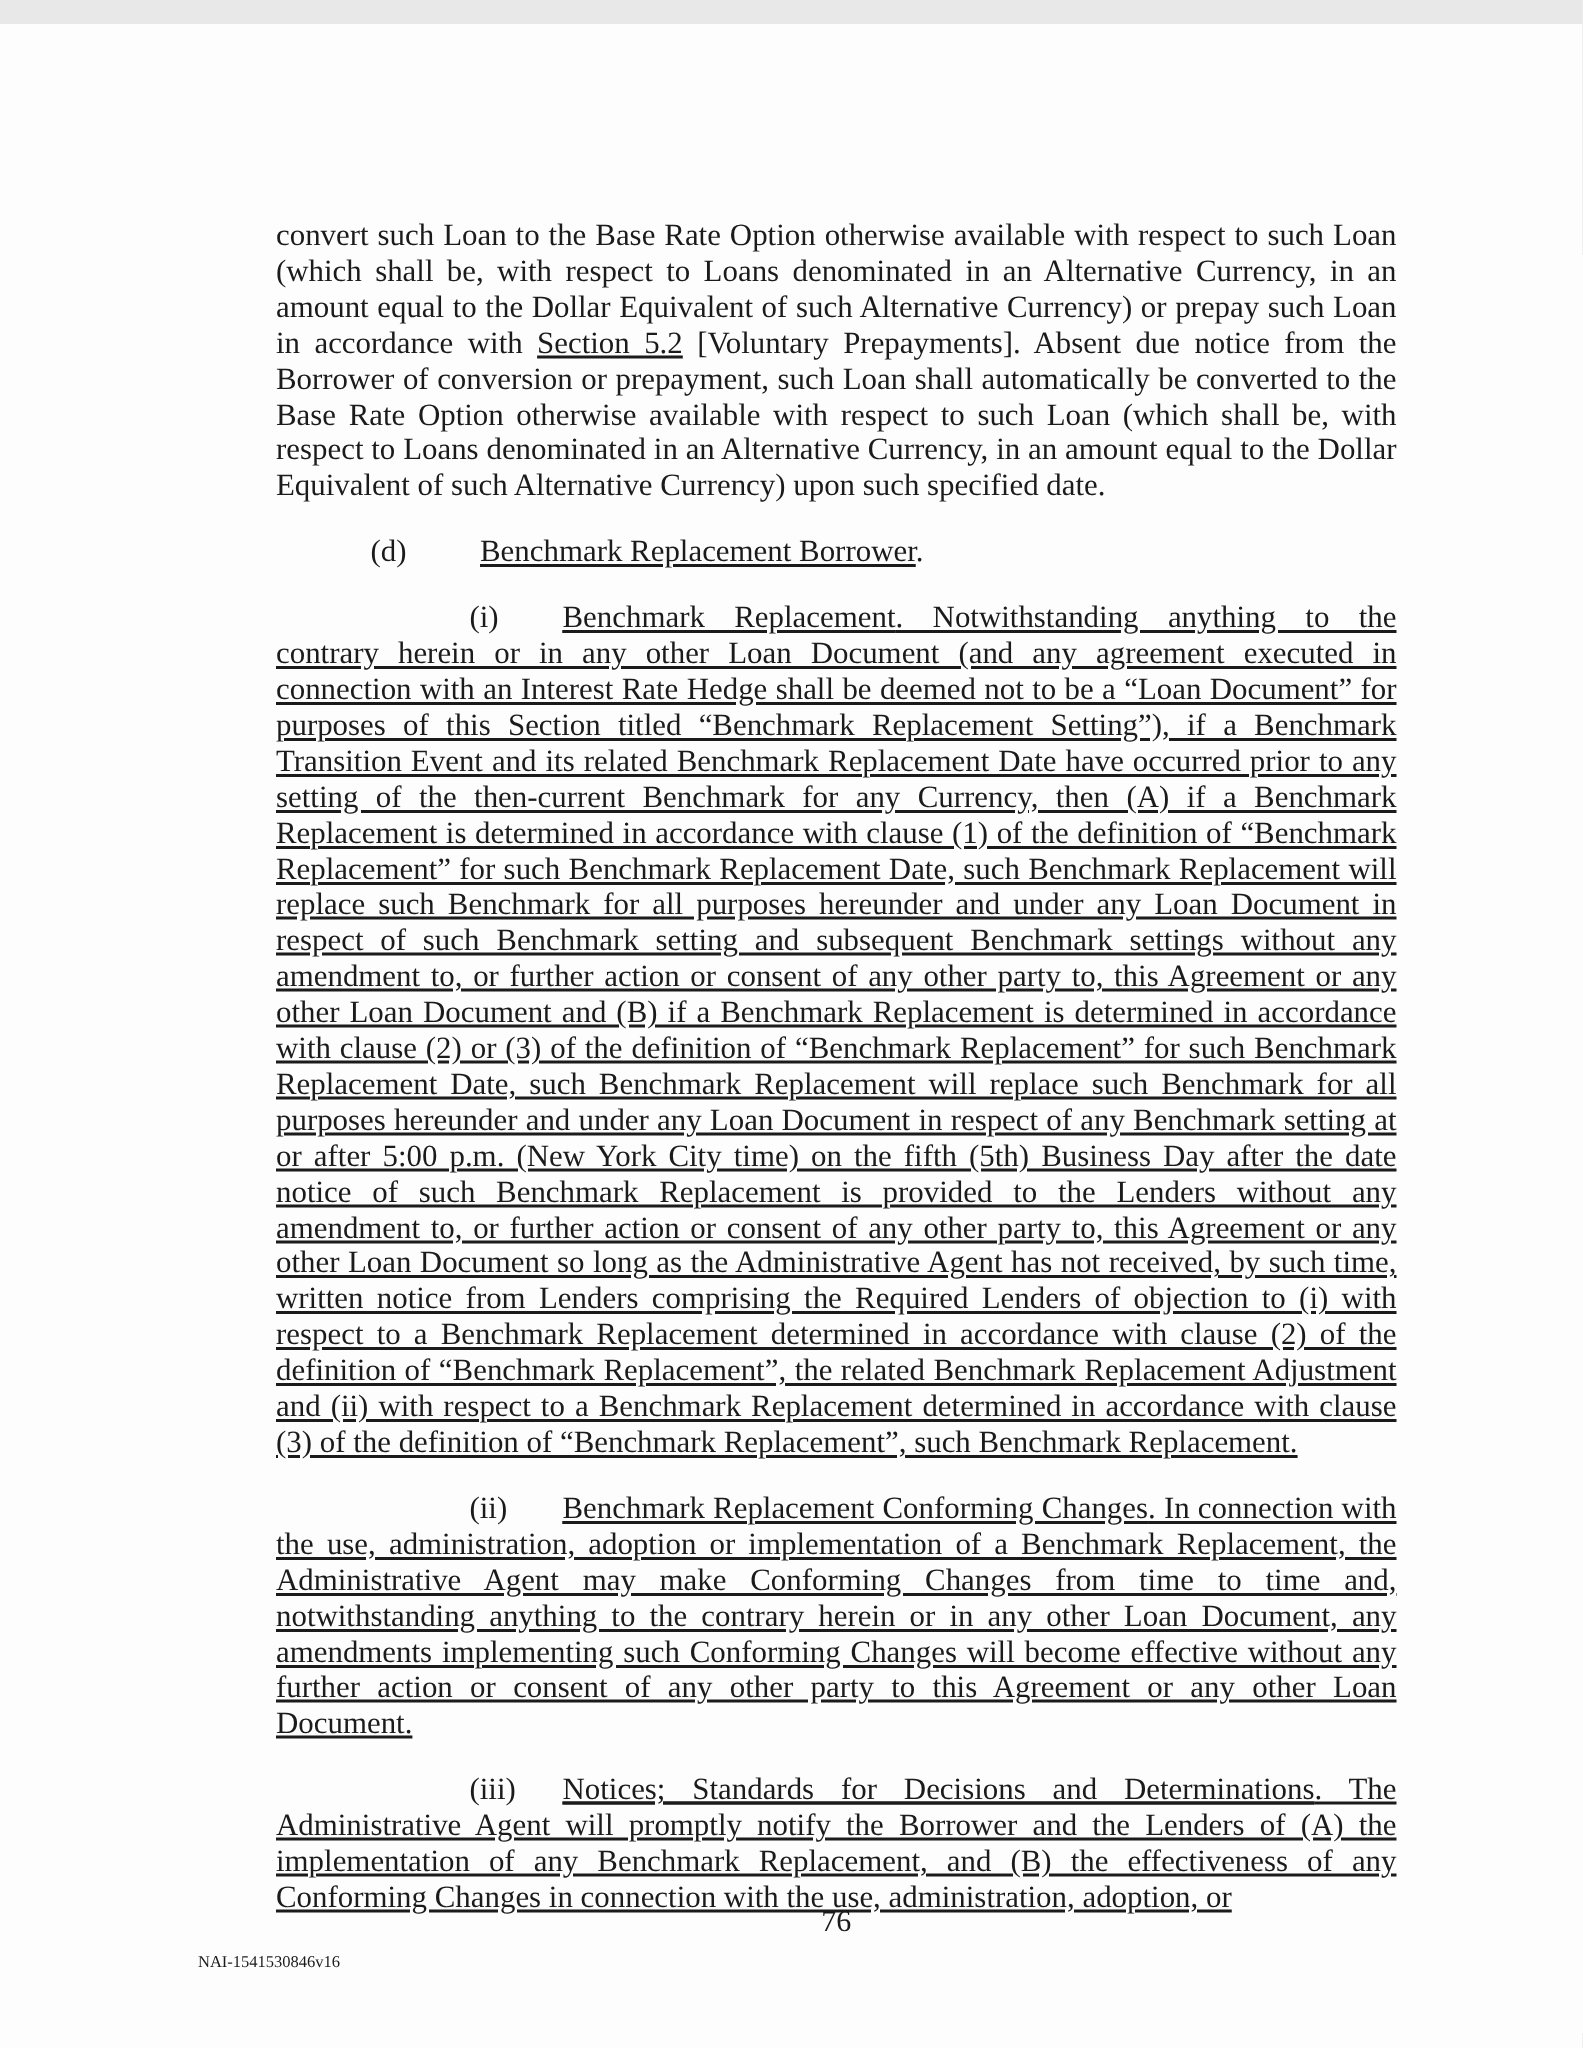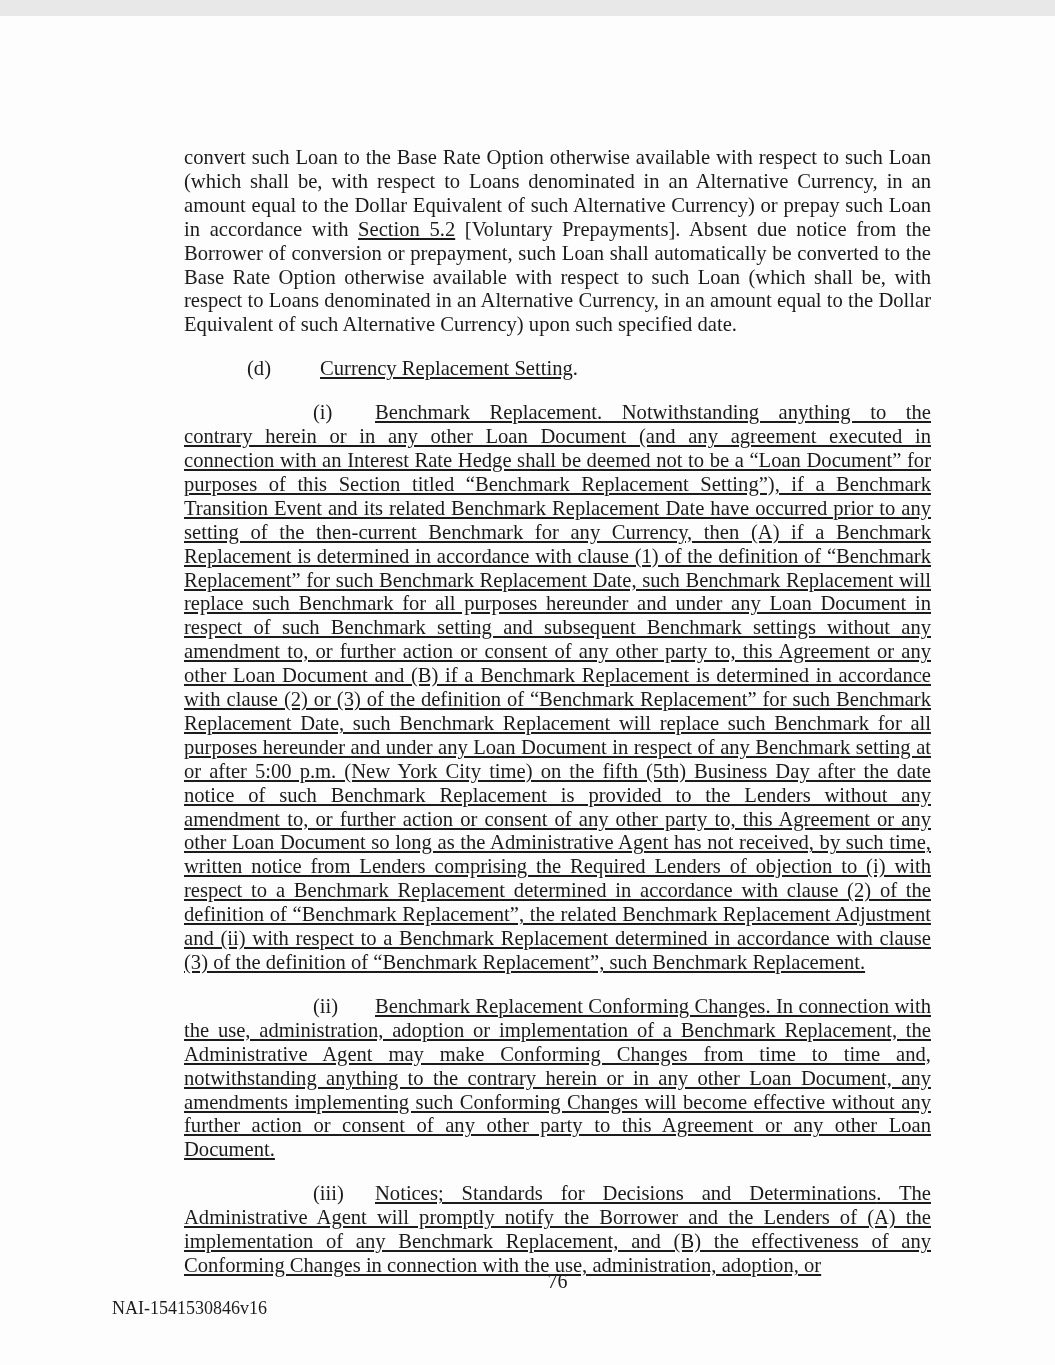--- a/index.html
+++ b/index.html
@@ -52,35 +52,35 @@
     top: 1253px;
     left: 184px;
     width: 747px;
     text-align: center;
     font-size: 20px;
     line-height: 24px;
   }
   .doc-id {
     position: absolute;
     top: 1284px;
-    left: 112px;
-    font-size: 18px;
+    left: 132px;
+    font-size: 11px;
     line-height: 16px;
   }
 </style>
 </head>
 <body>
 
 <div class="page">
 
   <div class="content">
 
     <p class="para"><span>convert such Loan to the Base Rate Option otherwise available with respect to such Loan (which shall be, with respect to Loans denominated in an Alternative Currency, in an amount equal to the Dollar Equivalent of such Alternative Currency) or prepay such Loan in accordance with </span><span class="u">Section 5.2</span><span> [Voluntary Prepayments].  Absent due notice from the Borrower of conversion or prepayment, such Loan shall automatically be converted to the Base Rate Option otherwise available with respect to such Loan (which shall be, with respect to Loans denominated in an Alternative Currency, in an amount equal to the Dollar Equivalent of such Alternative Currency) upon such specified date.</span></p>
 
-    <p class="para indent-d"><span class="label-d">(d)</span><span class="u">Currency Replacement Setting</span><span>.</span></p>
+    <p class="para indent-d"><span class="label-d">(d)</span><span class="u">Benchmark Replacement Borrower</span><span>.</span></p>
 
     <p class="para indent-item"><span class="label-item">(i)</span><span class="u">Benchmark Replacement</span><span>.  Notwithstanding anything to the contrary herein or in any other Loan Document (and any agreement executed in connection with an Interest Rate Hedge shall be deemed not to be a “Loan Document” for purposes of this Section titled “Benchmark Replacement Setting”), if a Benchmark Transition Event and its related Benchmark Replacement Date have occurred prior to any setting of the then-current Benchmark for any Currency, then (A) if a Benchmark Replacement is determined in accordance with clause (1) of the definition of “Benchmark Replacement” for such Benchmark Replacement Date, such Benchmark Replacement will replace such Benchmark for all purposes hereunder and under any Loan Document in respect of such Benchmark setting and subsequent Benchmark settings without any amendment to, or further action or consent of any other party to, this Agreement or any other Loan Document and (B) if a Benchmark Replacement is determined in accordance with clause (2) or (3) of the definition of “Benchmark Replacement” for such Benchmark Replacement Date, such Benchmark Replacement will replace such Benchmark for all purposes hereunder and under any Loan Document in respect of any Benchmark setting at or after 5:00 p.m. (New York City time) on the fifth (5th) Business Day after the date notice of such Benchmark Replacement is provided to the Lenders without any amendment to, or further action or consent of any other party to, this Agreement or any other Loan Document so long as the Administrative Agent has not received, by such time, written notice from Lenders comprising the Required Lenders of objection to (i) with respect to a Benchmark Replacement determined in accordance with clause (2) of the definition of “Benchmark Replacement”, the related Benchmark Replacement Adjustment and (ii) with respect to a Benchmark Replacement determined in accordance with clause (3) of the definition of “Benchmark Replacement”, such Benchmark Replacement.</span></p>
 
     <p class="para indent-item"><span class="label-item">(ii)</span><span class="u">Benchmark Replacement Conforming Changes</span><span>.  In connection with the use, administration, adoption or implementation of a Benchmark Replacement, the Administrative Agent may make Conforming Changes from time to time and, notwithstanding anything to the contrary herein or in any other Loan Document, any amendments implementing such Conforming Changes will become effective without any further action or consent of any other party to this Agreement or any other Loan Document.</span></p>
 
     <p class="para indent-item"><span class="label-item">(iii)</span><span class="u">Notices; Standards for Decisions and Determinations</span><span>.   The Administrative Agent will promptly notify the Borrower and the Lenders of (A) the implementation of any Benchmark Replacement, and (B) the effectiveness of any Conforming Changes in connection with the use, administration, adoption, or</span></p>
 
   </div>
 
   <div class="page-number">76</div>

